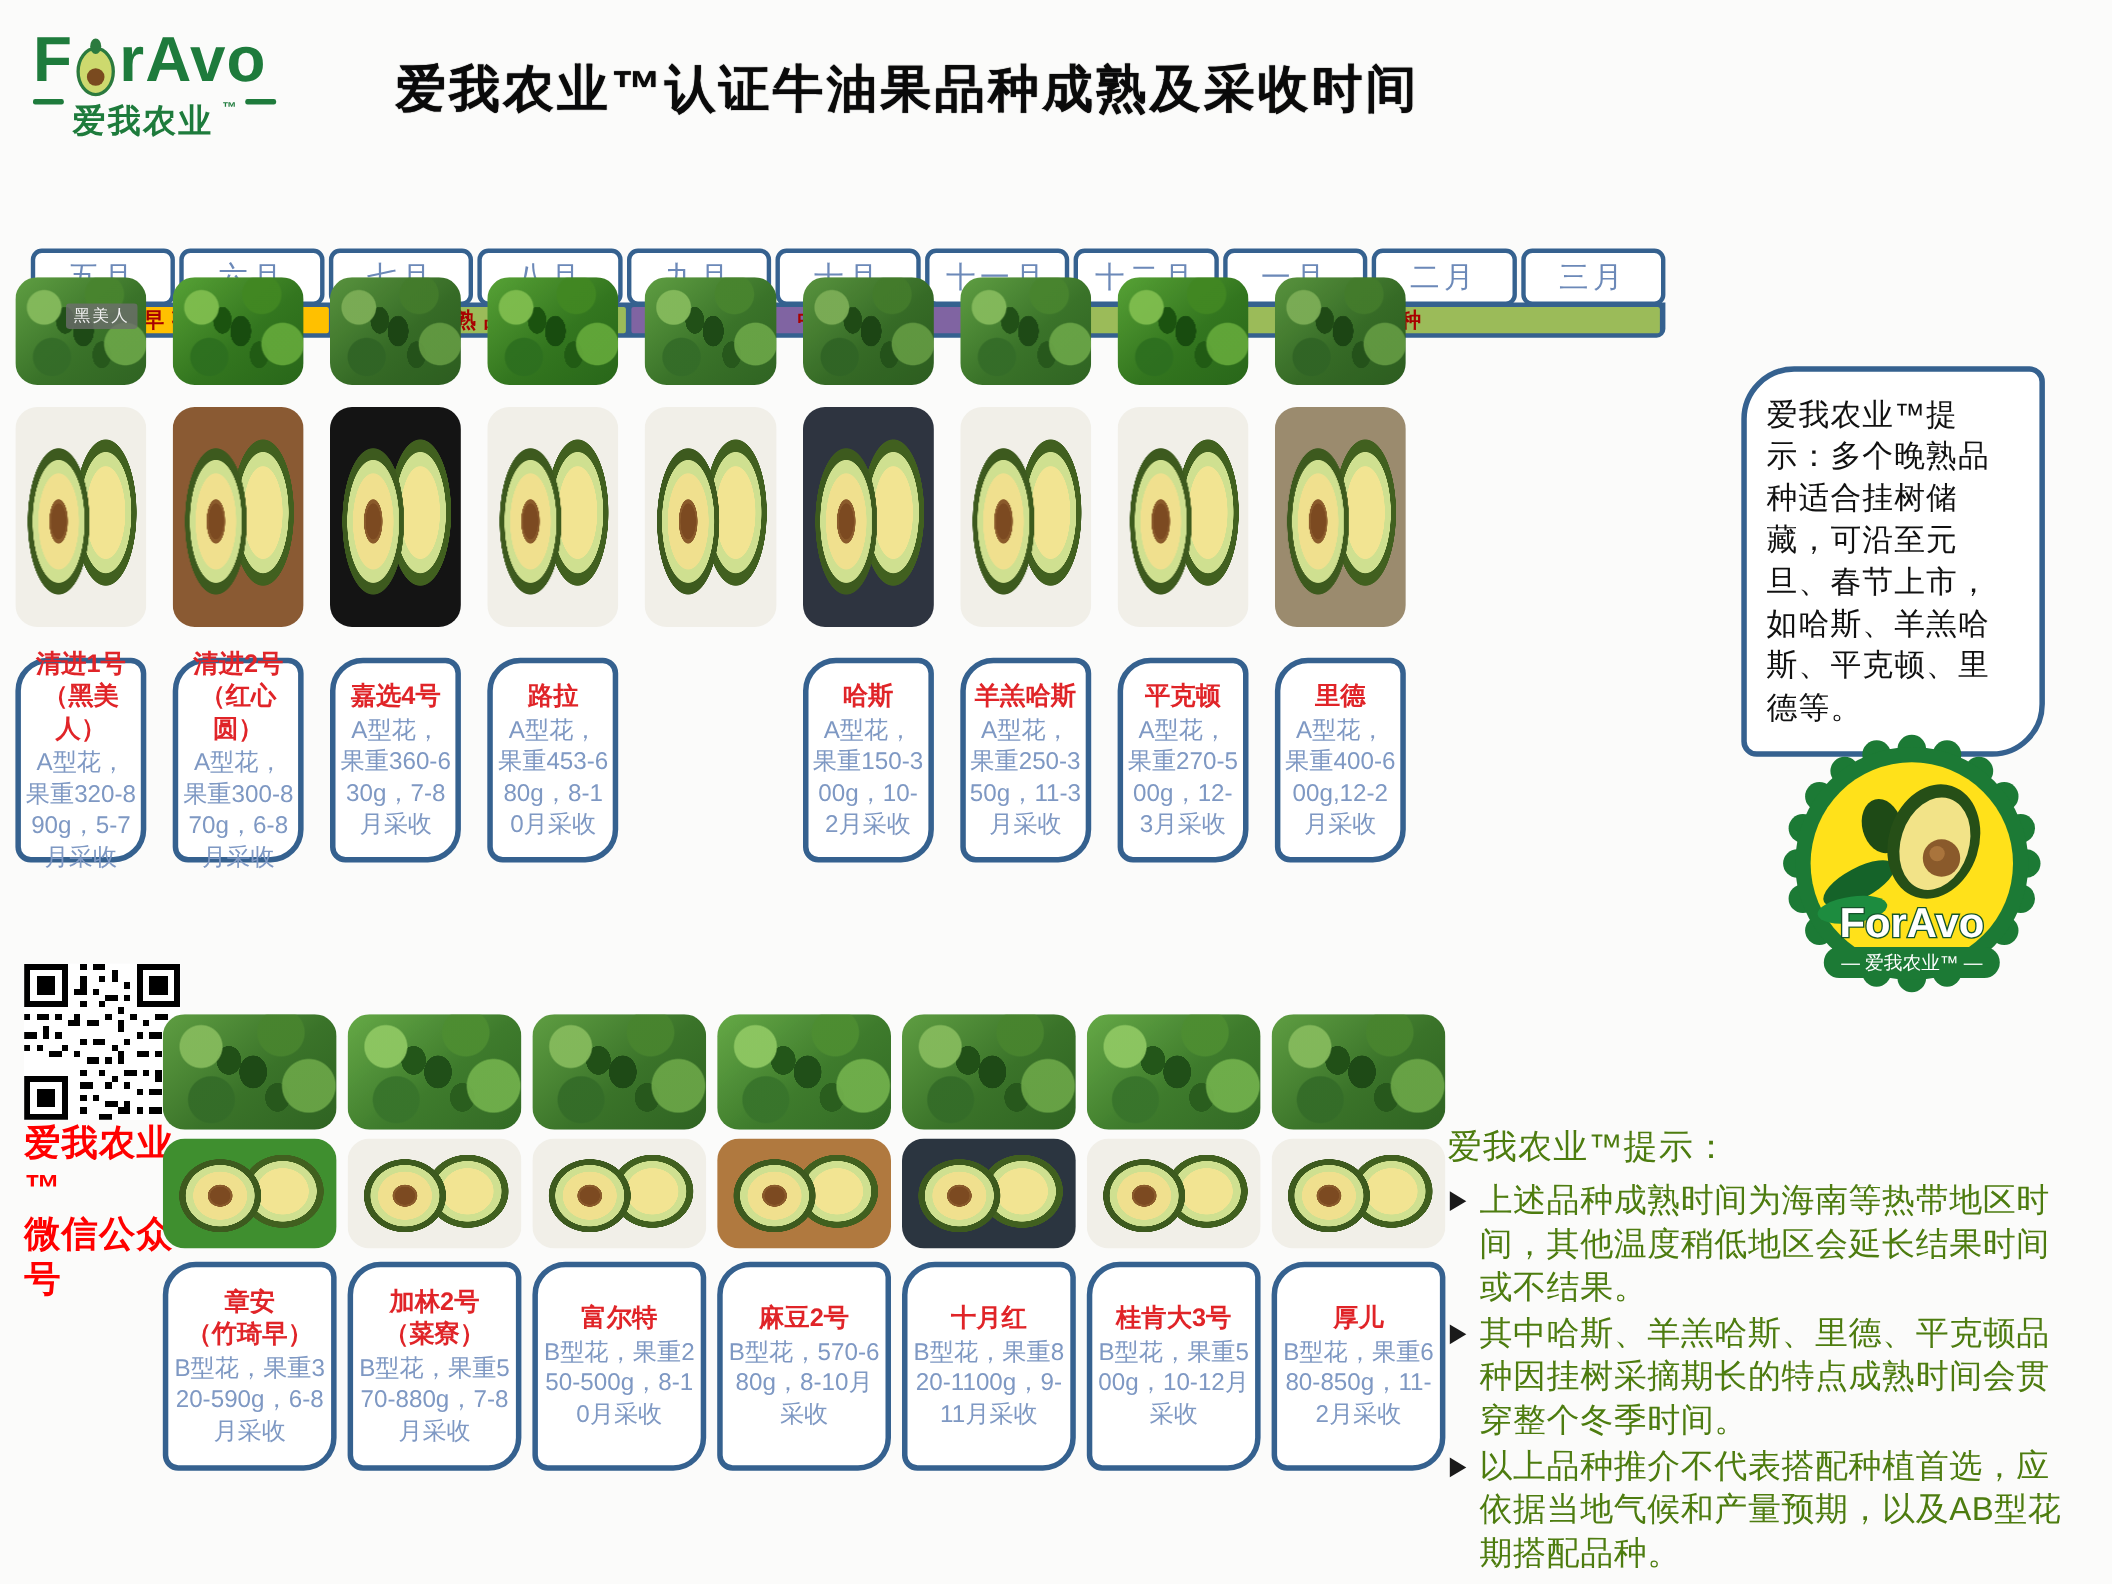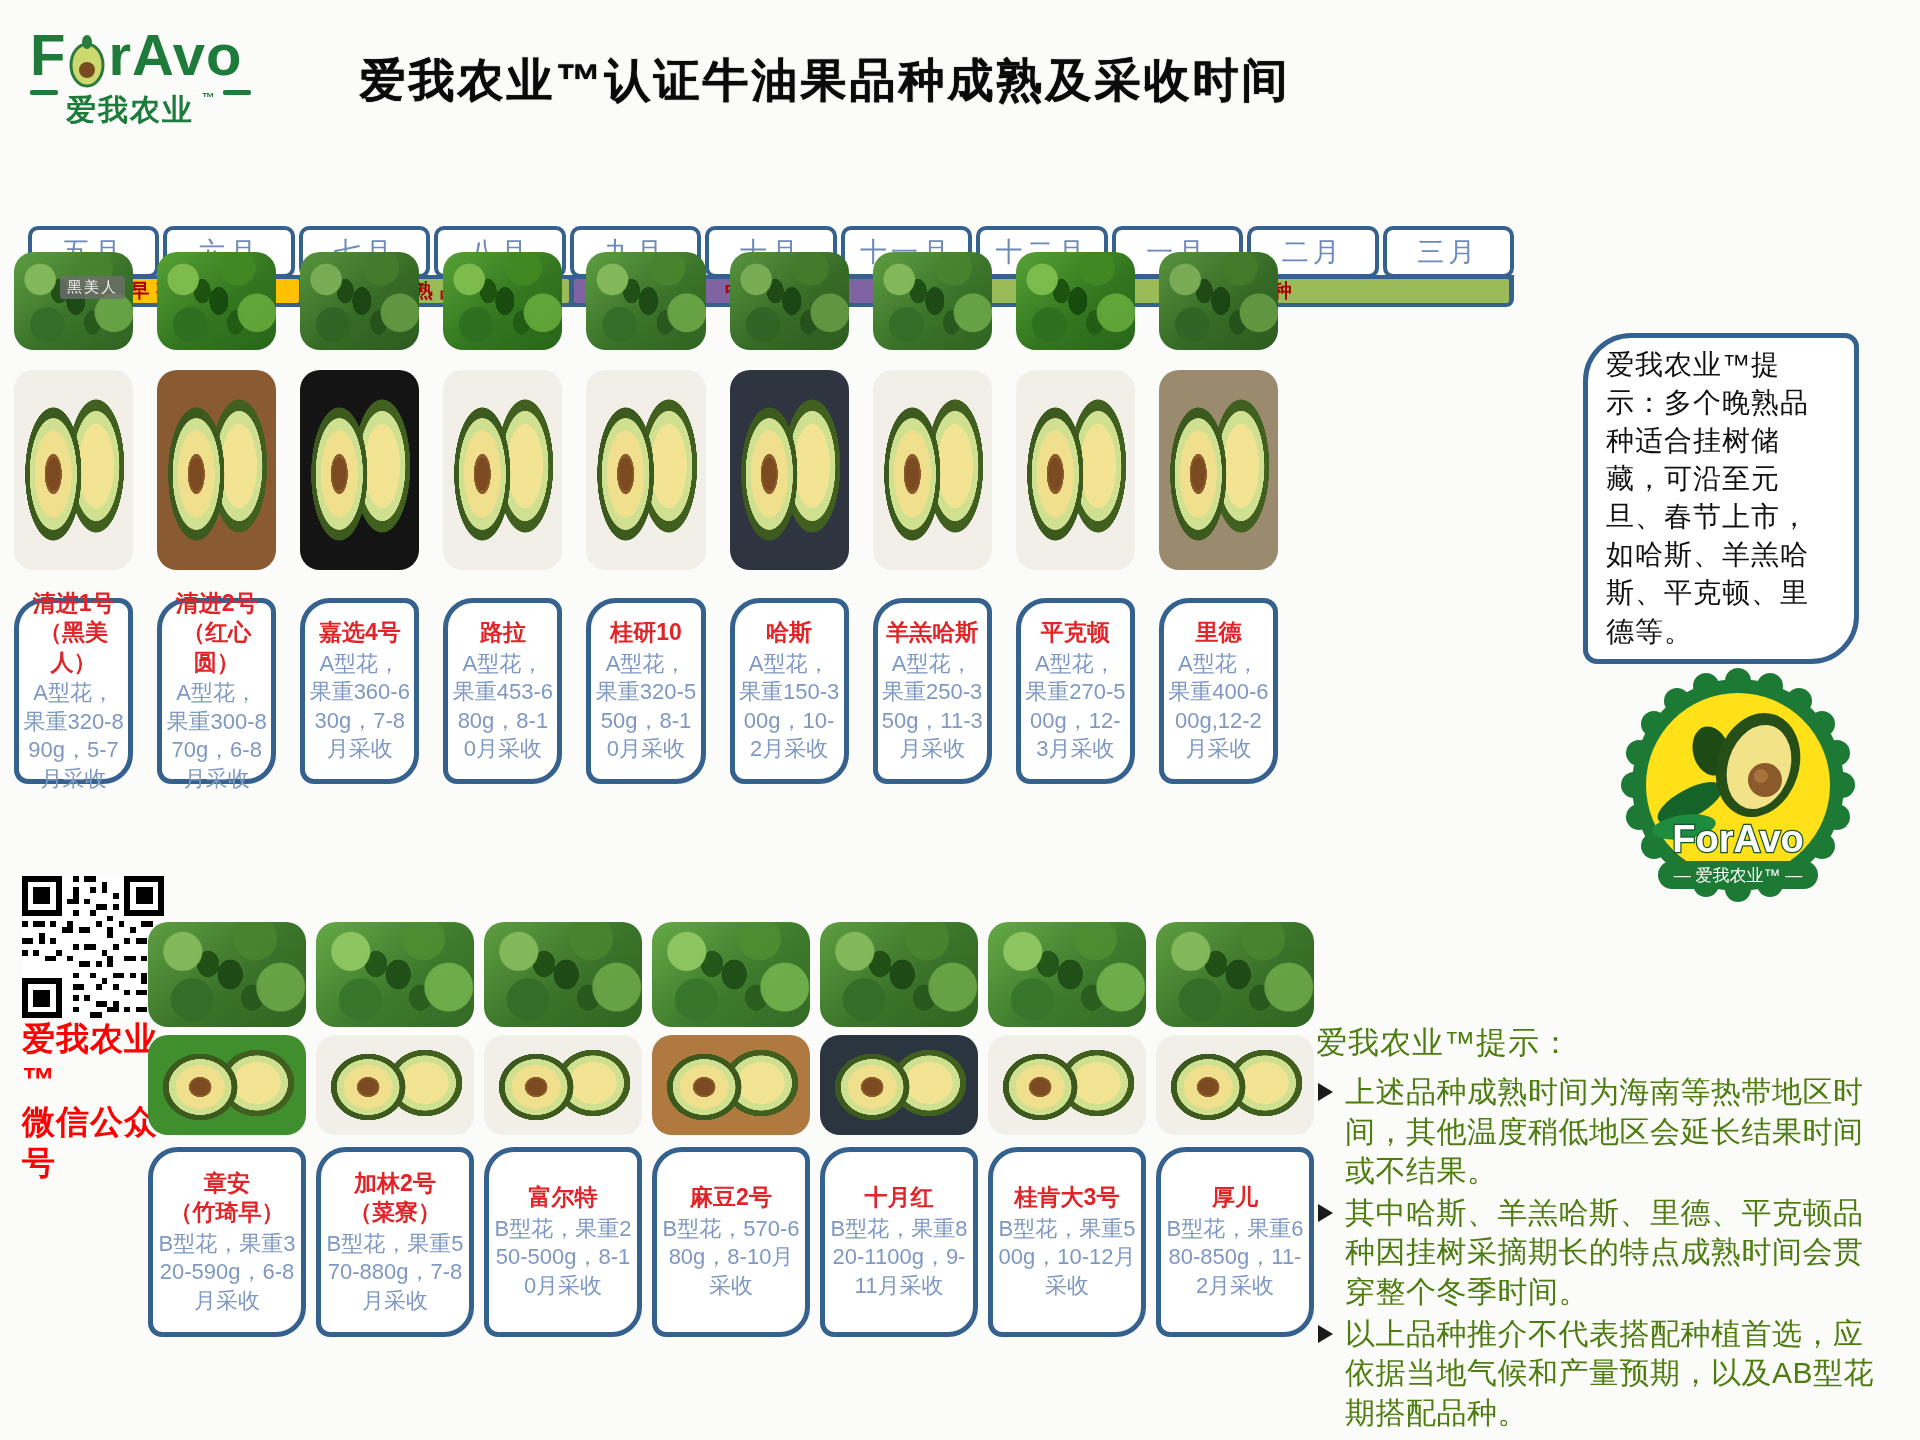--- a/index.html
+++ b/index.html
@@ -90,21 +90,21 @@
   }
   .grid-top .vcard { height:186px; }
   .grid-bottom .vcard { height:190px; }
   .vname, .valias { color:#E02428; font-weight:800; font-size:23px; line-height:1.28; }
   .vinfo { color:#7E98C3; font-size:22px; line-height:1.3; margin-top:2px; word-break:break-all; }
 
   
   .side-note {
     position:absolute; left:1583px; top:333px; width:276px; min-height:278px;
     background:#fff; border:5px solid #35618F; border-radius:48px 14px 48px 14px;
-    padding:8px 18px; font-size:28px; line-height:1.36; color:#111; letter-spacing:1px;
+    padding:20px 18px; font-size:28px; line-height:1.36; color:#111; letter-spacing:1px;
   }
 
   
   .badge { position:absolute; left:1608px; top:655px; width:260px; height:260px; }
 
   
   .qr-block { position:absolute; left:22px; top:876px; width:150px; }
   .qr-box { width:142px; height:142px; background:#fff; }
   .qr-label { color:#FF0000; font-weight:800; font-size:33px; line-height:1.25; letter-spacing:1px; }
 
@@ -227,25 +227,20 @@
 
           <div class="vinfo">A型花，果重453-680g，8-10月采收</div>
         </div>
       </div>
 
       <div class="col">
         <div class="photo tree">
           
         </div>
         <div class="photo fruit"></div>
-        <div class="vcard">
-          <div class="vname">桂研10</div>
-
-          <div class="vinfo">A型花，果重320-550g，8-10月采收</div>
-        </div>
       </div>
 
       <div class="col">
         <div class="photo tree">
           
         </div>
         <div class="photo fruit"></div>
         <div class="vcard">
           <div class="vname">哈斯</div>
 

